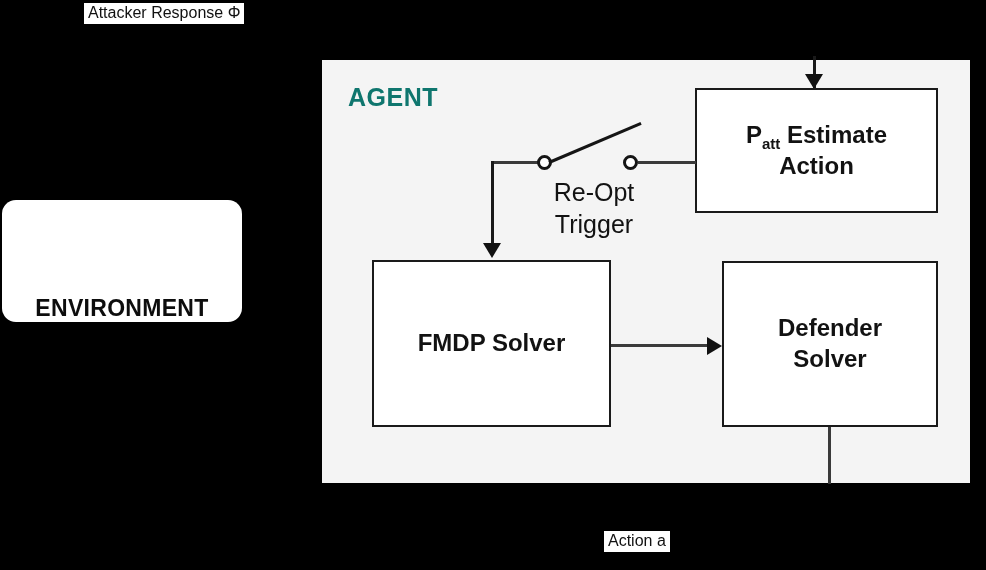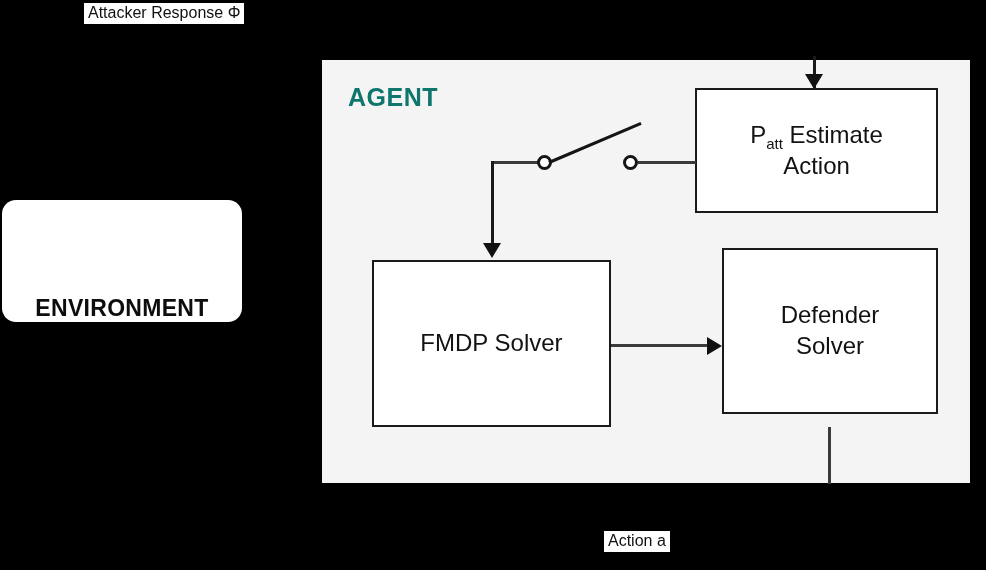--- a/index.html
+++ b/index.html
@@ -67,24 +67,25 @@
     display: flex;
     align-items: center;
     justify-content: center;
     text-align: center;
   }
   .proc-text {
     font-size: 24px;
     color: #121212;
     line-height: 1.28;
     padding: 0 6px;
+    font-weight: bold;
   }
   .box-patt   { left: 695px; top: 88px;  width: 243px; height: 125px; }
   .box-fmdp   { left: 372px; top: 260px; width: 239px; height: 167px; }
-  .box-policy { left: 722px; top: 248px; width: 216px; height: 166px; }
+  .box-policy { left: 722px; top: 261px; width: 216px; height: 166px; }
 
   .sub {
     font-size: 15px;
     vertical-align: sub;
     line-height: 0;
   }
 
   
   .plate-label {
     position: absolute;
@@ -186,20 +187,24 @@
   <div class="line-h" style="left:492px; top:161px; width:54px;"></div>
 
   <div class="line-v line-v-dark" style="left:491px; top:161px; height:83px;"></div>
   <div class="arrow-down" style="left:483px; top:243px;"></div>
 
   <div class="switch-node" style="left:537px; top:155px;"></div>
   <div class="switch-node" style="left:623px; top:155px;"></div>
 
   <div class="switch-lever" style="left:549px; top:161px; width:100px; transform: rotate(-23deg);"></div>
 
+  <div class="reopt-caption">
+    <span>Re-Opt</span><br>
+    <span>Trigger</span>
+  </div>
 
   <div class="proc-box box-fmdp">
     <div class="proc-text">FMDP Solver</div>
   </div>
 
   <div class="line-h" style="left:611px; top:344px; width:100px;"></div>
   <div class="arrow-right" style="left:707px; top:337px;"></div>
 
   <div class="proc-box box-policy">
     <div class="proc-text">

